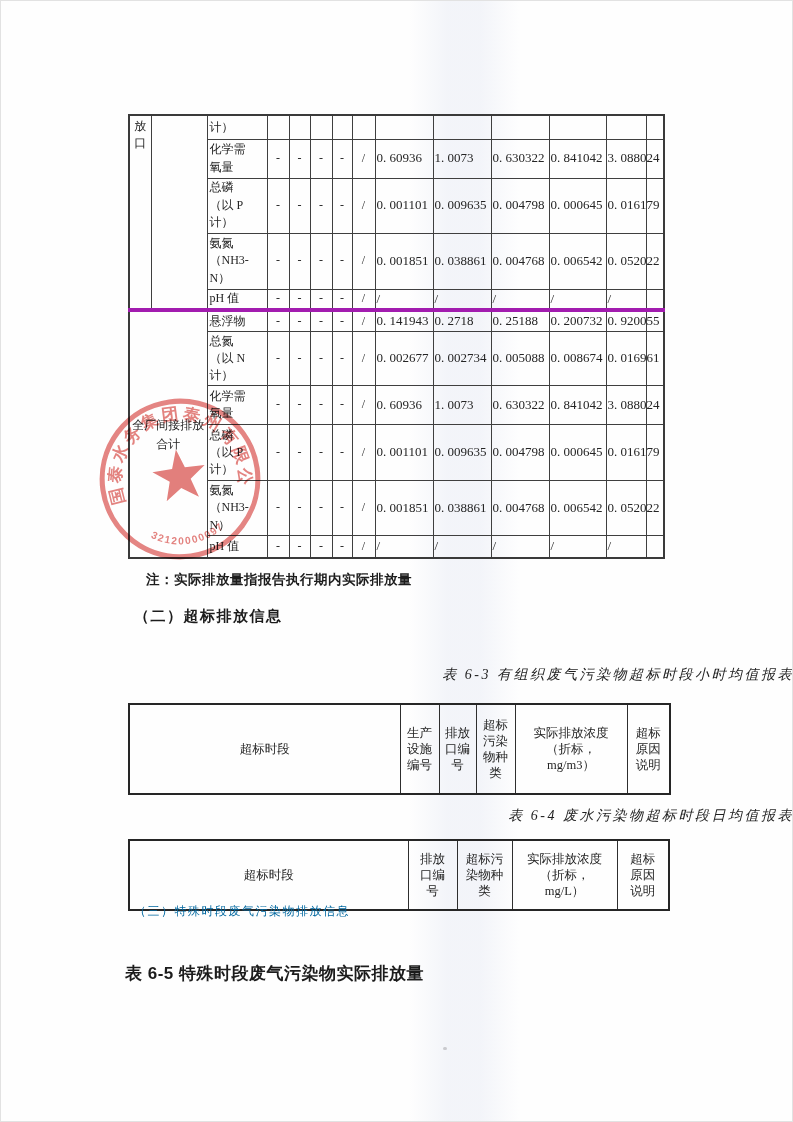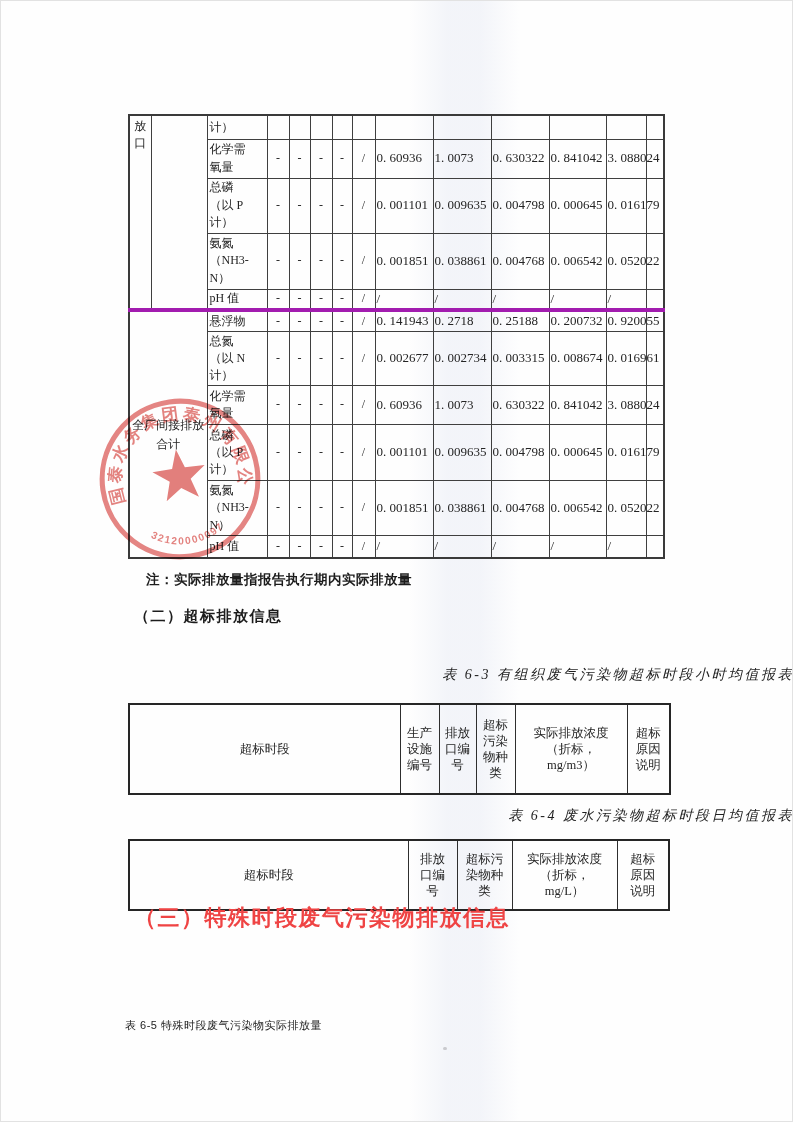--- a/index.html
+++ b/index.html
@@ -51,32 +51,32 @@
     position:absolute;left:145px;top:570px;
     font-family:"Liberation Sans", sans-serif;
     font-size:13.5px;font-weight:bold;letter-spacing:.5px;color:#1c1c1c;
   }
   .h2{
     position:absolute;left:133px;top:606px;
     font-size:15px;font-weight:600;letter-spacing:1.5px;color:#1c1c1c;
   }
   .h3{
     position:absolute;left:133px;top:902px;
-    font-size:22px;font-weight:700;letter-spacing:1.5px;color:#ef4444;
+    font-size:12px;font-weight:400;letter-spacing:1.5px;color:#0369a1;
   }
   .caption{
     position:absolute;left:0;width:793px;text-align:right;
     font-size:14px;font-style:italic;letter-spacing:2.5px;color:#1f1f1f;
   }
   .cap63{top:665px;}
   .cap64{top:806px;}
   .cap65{
-    position:absolute;left:124px;top:1017px;
+    position:absolute;left:124px;top:961px;
     font-family:"Liberation Sans", sans-serif;
-    font-size:11px;font-weight:400;letter-spacing:.5px;color:#1c1c1c;
+    font-size:17px;font-weight:700;letter-spacing:.5px;color:#1c1c1c;
   }
 
   
   table.xc{
     position:absolute;border-collapse:collapse;table-layout:fixed;
     border:2px solid #262626;
   }
   table.xc td{
     border:1px solid #2e2e2e;
     font-size:12.5px;line-height:16px;
@@ -218,21 +218,21 @@
     <td class="lbl">总氮
 （以 N
 计）</td>
     <td class="dash">-</td>
         <td class="dash">-</td>
         <td class="dash">-</td>
         <td class="dash">-</td>
     <td class="mon">/</td>
     <td class="val">0. 002677</td>
         <td class="val">0. 002734</td>
-        <td class="val">0. 003315</td>
+        <td class="val">0. 005088</td>
         <td class="val">0. 008674</td>
         <td class="val">0. 016961</td>
     <td></td>
   </tr>
   <tr style="height:39px">
     <td class="lbl">化学需
 氧量</td>
     <td class="dash">-</td>
         <td class="dash">-</td>
         <td class="dash">-</td>

